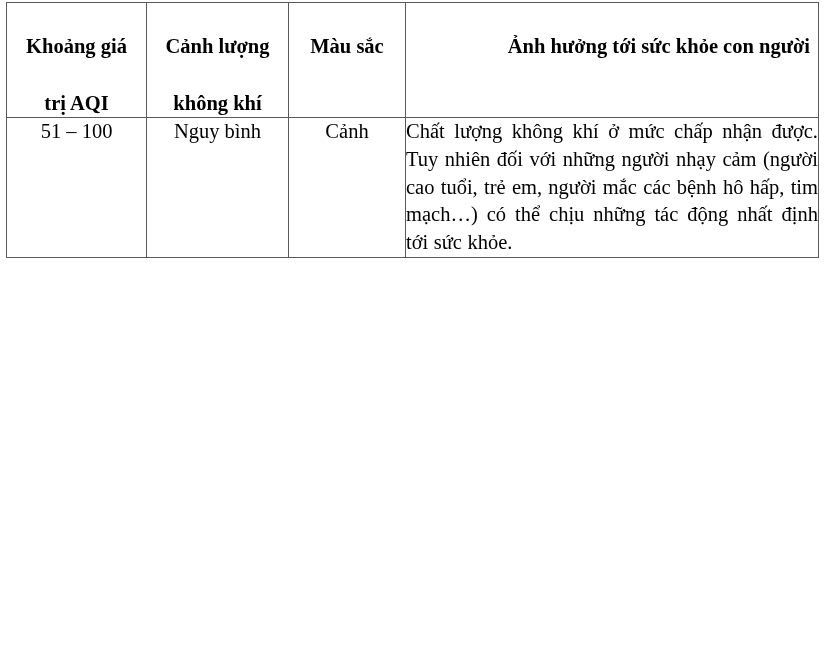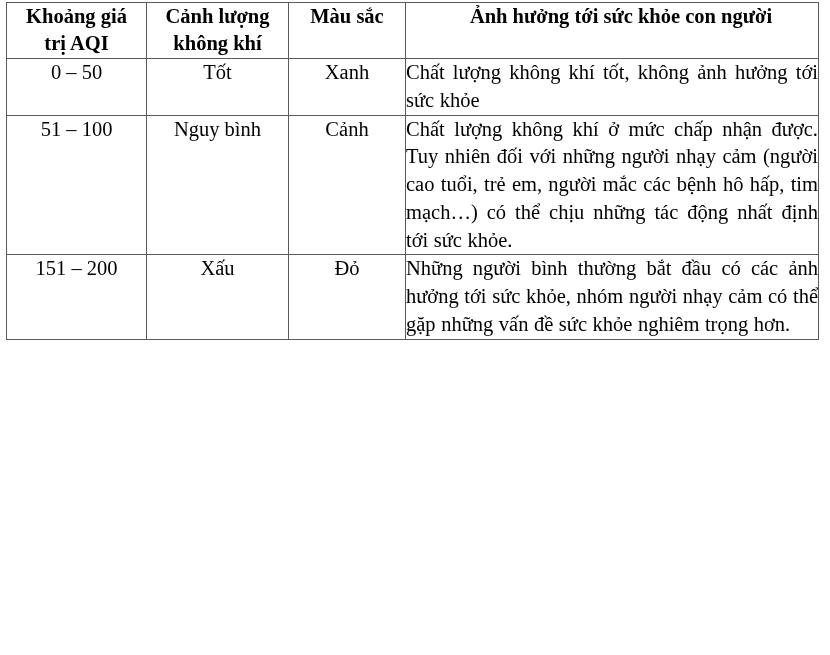--- a/index.html
+++ b/index.html
@@ -46,24 +46,24 @@
     font-weight: bold;
     font-size: 20.5px;
     line-height: 1.32;
     text-align: center;
     height: 55px;
     padding: 4px 3px 3px 3px;
   }
   thead th.th-effect {
     padding-left: 26px;
     padding-right: 8px;
-    text-align: center;
+    text-align: right;
     vertical-align: top;
   }
-  .th-line { display: block; }
+  .th-line { display: block; margin-top: 30px; }
 
   
   tbody td {
     font-size: 20.5px;
     line-height: 1.355;
   }
   td.cell-center {
     text-align: center;
     padding: 4px 4px 6px 4px;
   }
@@ -101,32 +101,20 @@
         <th class="th-color">
           <span class="th-line">Màu sắc</span>
         </th>
         <th class="th-effect">
           <span class="th-line">Ảnh hưởng tới sức khỏe con người</span>
         </th>
       </tr>
     </thead>
     <tbody>
       <tr>
-        <td class="cell-center">0 – 50</td>
-        <td class="cell-center">Tốt</td>
-        <td class="cell-center">Xanh</td>
-        <td class="cell-effect">Chất lượng không khí tốt, không ảnh hưởng tới sức khỏe</td>
-      </tr>
-      <tr>
         <td class="cell-center">51 – 100</td>
         <td class="cell-center">Nguy bình</td>
         <td class="cell-center">Cảnh</td>
         <td class="cell-effect">Chất lượng không khí ở mức chấp nhận được. Tuy nhiên đối với những người nhạy cảm (người cao tuổi, trẻ em, người mắc các bệnh hô hấp, tim mạch…) có thể chịu những tác động nhất định tới sức khỏe.</td>
-      </tr>
-      <tr>
-        <td class="cell-center">151 – 200</td>
-        <td class="cell-center">Xấu</td>
-        <td class="cell-center">Đỏ</td>
-        <td class="cell-effect">Những người bình thường bắt đầu có các ảnh hưởng tới sức khỏe, nhóm người nhạy cảm có thể gặp những vấn đề sức khỏe nghiêm trọng hơn.</td>
       </tr>
     </tbody>
   </table>
 </div>
 
 </body></html>

